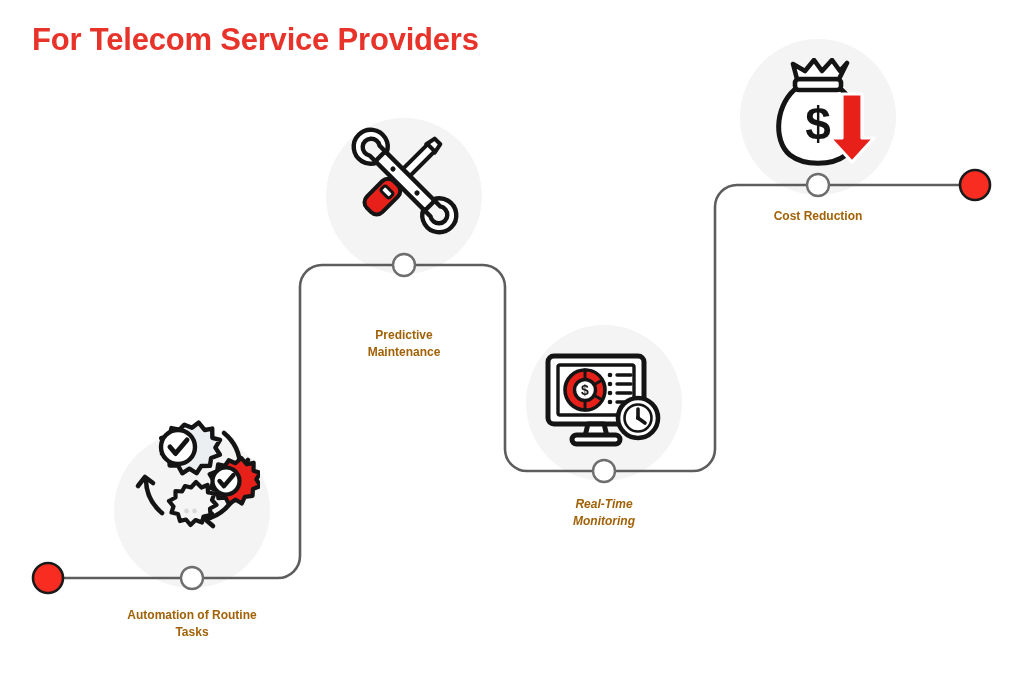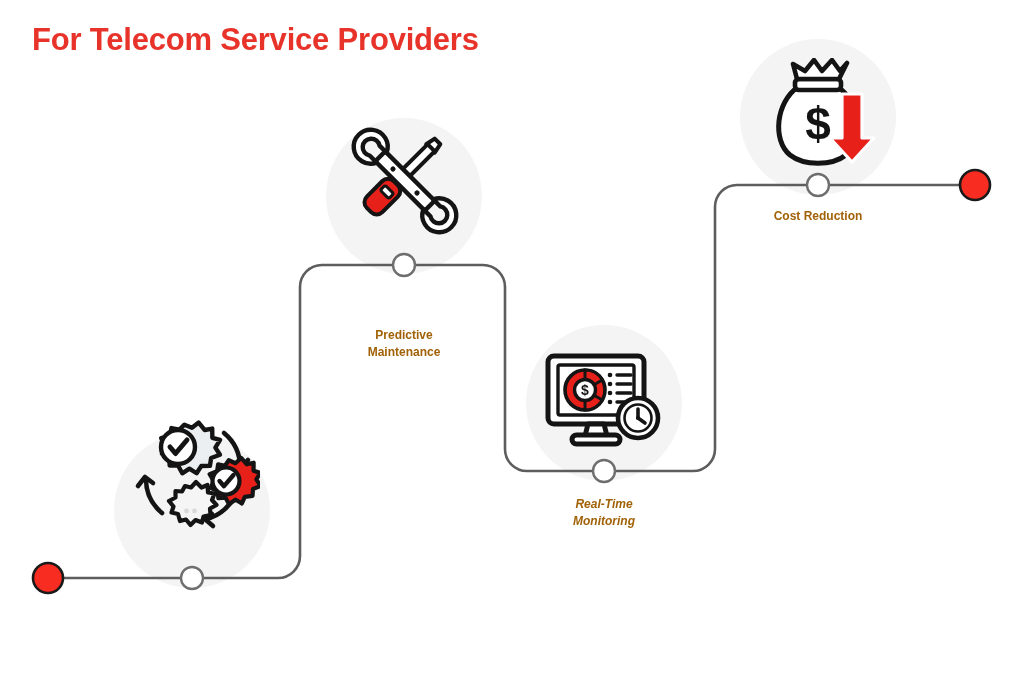--- a/index.html
+++ b/index.html
@@ -224,20 +224,22 @@
 
       <path d="M 27 21
                L 23 6 L 35 13 L 44 2 L 52 13 L 62 2 L 70 13 L 77 5 L 69 21 Z" fill="#ffffff" stroke="#141414" stroke-width="4.6" stroke-linejoin="round"></path>
 
       <text x="48" y="82" font-family="'Liberation Sans', sans-serif" font-size="46" font-weight="bold" fill="#141414" text-anchor="middle">$</text>
 
       <path d="M 72 36 L 92 36 L 92 80 L 104 80 L 82 104 L 60 80 L 72 80 Z" fill="#e8201a" stroke="#ffffff" stroke-width="3.2" stroke-linejoin="round"></path>
     </svg>
   </div>
 
+  <div class="node-label" style="left:42px; top:607px; width:300px;">Automation of Routine
+Tasks</div>
 
   <div class="node-label" style="left:304px; top:292px; width:200px;margin-top:35px;">Predictive
 Maintenance</div>
 
   <div class="node-label" style="left:504px; top:496px; width:200px;font-style:italic;">Real-Time
 Monitoring</div>
 
   <div class="node-label" style="left:718px; top:208px; width:200px;">Cost Reduction</div>
 
 </div>

